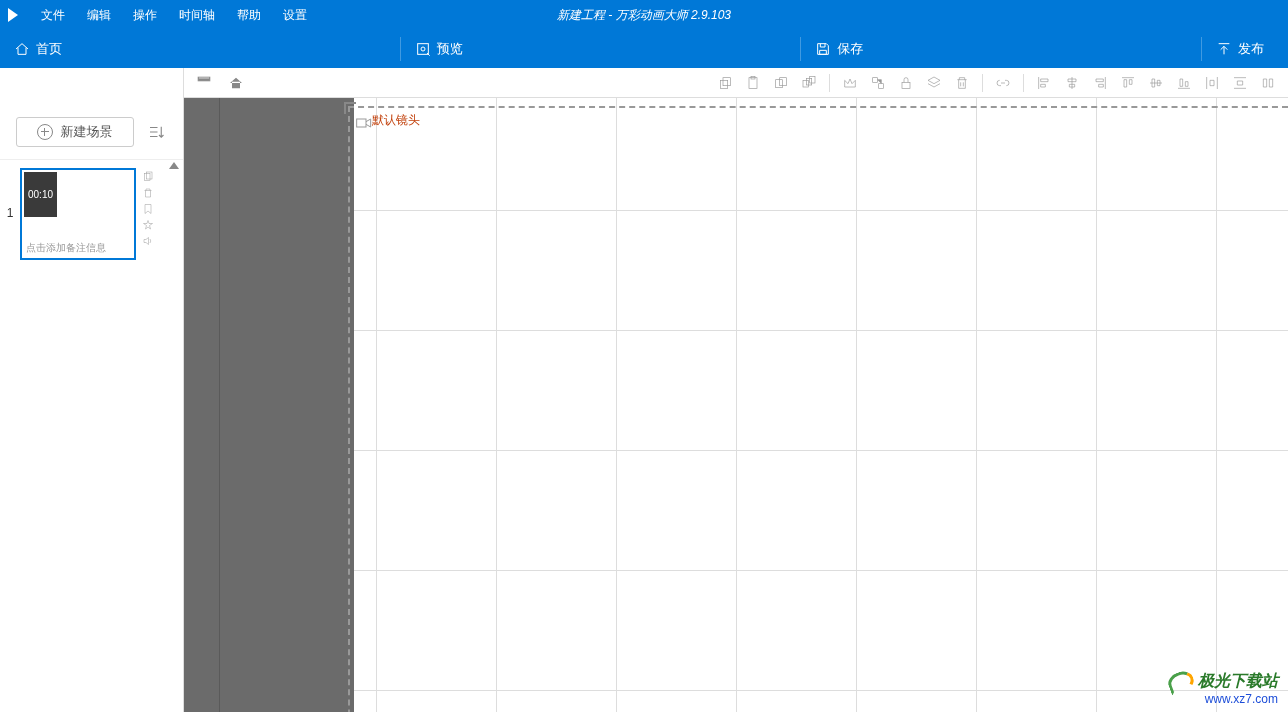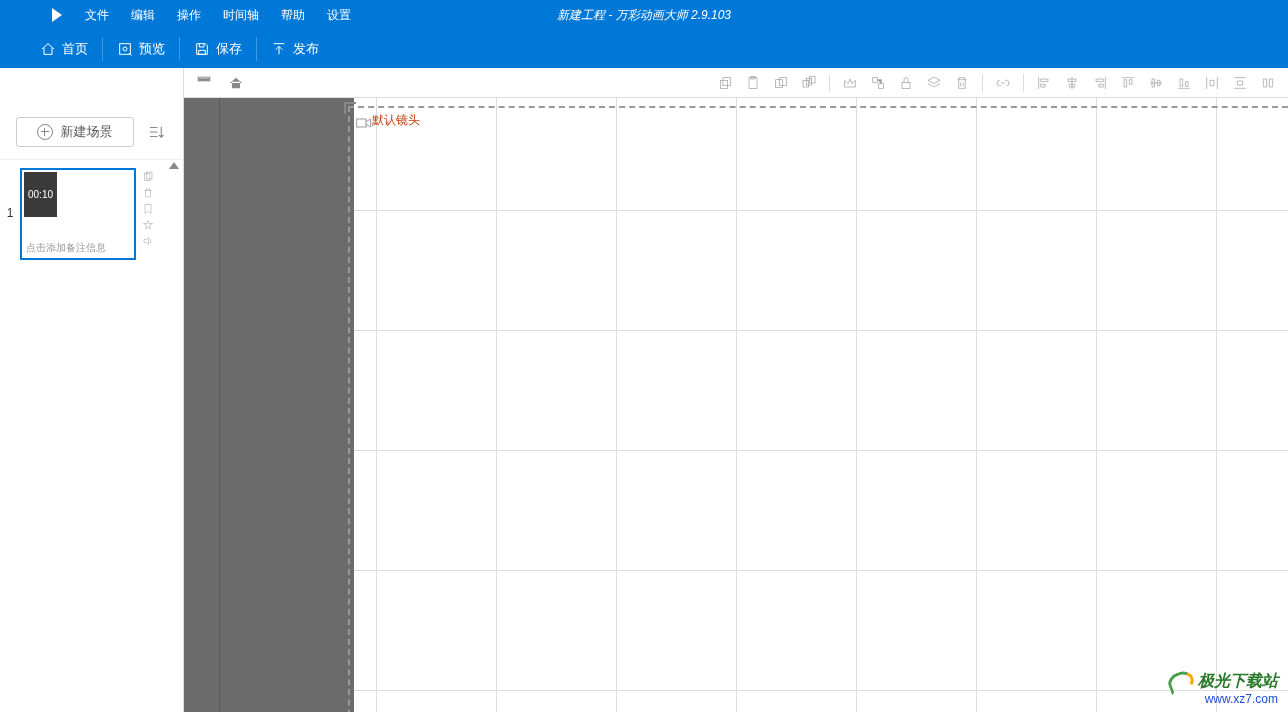--- a/index.html
+++ b/index.html
@@ -1,24 +1,24 @@
 <!DOCTYPE html>
 <html><head>
 <meta charset="utf-8">
 <style>
 * { margin:0; padding:0; box-sizing:border-box; font-family:"Microsoft YaHei",Arial,sans-serif; }
 html,body { width:1288px; height:712px; overflow:hidden; background:#fff; }
 
 
 .header { height:68px; background:#0078d7; color:#fff; display:flex; flex-direction:column; position:relative; }
-.menu-row { height:30px; display:flex; align-items:center; padding-left:8px;margin-left:44px; }
+.menu-row { height:30px; display:flex; align-items:center; padding-left:8px; }
 .logo-tri { width:0; height:0; border-top:7px solid transparent; border-bottom:7px solid transparent; border-left:10px solid #fff; margin-right:12px; }
 .menu-item { font-size:12px; padding:0 11px; cursor:pointer; }
 .title { position:absolute; left:50%; transform:translateX(-50%); top:7px; font-size:12px;font-style:italic; }
-.action-row { height:38px; display:flex; justify-content:flex-start; align-items:center; padding-right:10px;margin-left:26px; }
+.action-row { height:38px; display:flex; justify-content:space-between; align-items:center; padding-right:10px; }
 .action-btn { display:flex; align-items:center; gap:6px; padding:0 14px; font-size:13px; cursor:pointer; border-left:1px solid rgba(255,255,255,0.25); height:24px; }
 .action-btn:first-child { border-left:none; }
 .action-btn svg { width:16px; height:16px; fill:none; stroke:#fff; stroke-width:1.5; }
 
 
 .left-panel { position:absolute; left:0; top:68px; width:184px; height:644px; background:#fff; border-right:1px solid #ddd; }
 .new-scene-row { height:56px; display:flex; align-items:center; justify-content:center; gap:10px; border-bottom:1px solid #eee;margin-top:36px; }
 .new-scene-btn { width:118px; height:30px; border:1px solid #ccc; border-radius:3px; display:flex; align-items:center; justify-content:center; gap:8px; font-size:13px; color:#555; cursor:pointer; }
 .new-scene-btn .plus { width:16px; height:16px; border:1.5px solid #888; border-radius:50%; position:relative; }
 .new-scene-btn .plus::before { content:""; position:absolute; left:3px; top:6px; width:8px; height:1.5px; background:#888; }

